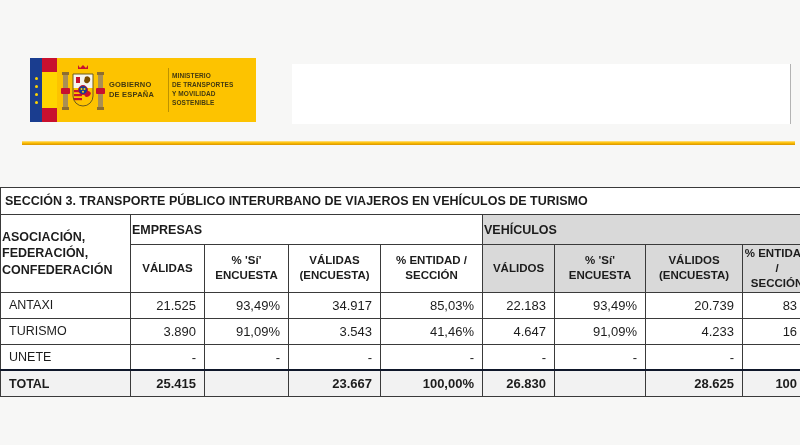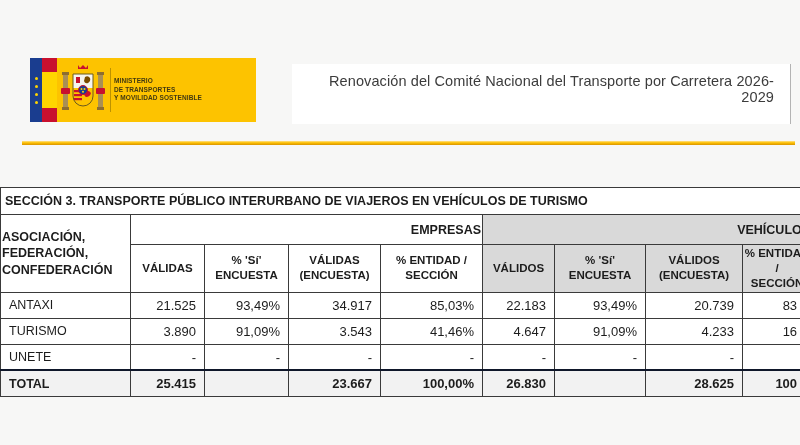--- a/index.html
+++ b/index.html
@@ -28,21 +28,21 @@
   .doc-title{font-size:14.5px;color:#3c3c3c;letter-spacing:.1px;}
   .doc-subtitle{font-size:11.5px;font-weight:bold;color:#2d2d2d;margin-top:7px;}
   
   .gold-rule{position:absolute;left:22px;top:141px;width:773px;height:4px;
     background:linear-gradient(#ffe18c,#fdc000 45%,#d99400);}
   
   .table-wrap{position:absolute;left:0px;top:187px;}
   table{border-collapse:collapse;table-layout:fixed;width:811px;background:#ffffff;border:1.5px solid #262626;}
   td{border:1px solid #3a3a3a;box-sizing:border-box;overflow:hidden;}
   .section-cell{font-weight:bold;font-size:12.5px;padding:6px 4px;white-space:nowrap;}
-  .grp{height:30px;text-align:right;font-weight:bold;font-size:12.5px;}
+  .grp{height:30px;text-align:left;font-weight:bold;font-size:12.5px;}
   .sub{height:41px;text-align:center;font-weight:bold;font-size:11.5px;line-height:1.3;vertical-align:middle;}
   .ml{white-space:pre-line;}
   .rowhead{text-align:left;font-weight:bold;font-size:12.5px;line-height:1.3;vertical-align:middle;margin-top:16px;}
   .veh{background:#d9d9d9;}
   .name-cell{height:26px;font-size:12.5px;padding-left:8px;white-space:nowrap;}
   .num{font-size:13px;text-align:right;padding-right:8px;white-space:nowrap;}
   .lastcol{padding-right:14px;}
   tr.total td{font-weight:bold;background:#f2f2f2;border-top:2px solid #0f172a;}
   tr.total .name-cell,tr.total .num{height:26px;}
 </style>
@@ -88,30 +88,33 @@
         <rect x="14" y="36" width="8" height="2.2" fill="#c8102e"></rect>
         <path d="M25 29 q4 -1 6 2 q-1 4 -5 4 q-3 -2 -1 -6 z" fill="#c8102e"></path>
       </g>
       <path d="M13 12 h20 v22 a10 10 0 0 1 -20 0 z" fill="none" stroke="#6b5a1e" stroke-width="1"></path>
       <circle cx="23" cy="28" r="4.5" fill="#1a3d8f" stroke="#c8102e" stroke-width="1"></circle>
       <circle cx="21.5" cy="27" r="1" fill="#ffd400"></circle>
       <circle cx="24.5" cy="27" r="1" fill="#ffd400"></circle>
       <circle cx="23" cy="29.8" r="1" fill="#ffd400"></circle>
     </svg>
   </div>
+  <div class="gov-text">
+    <span>GOBIERNO</span>
+    <span>DE ESPAÑA</span>
+  </div>
   <div class="logo-divider"></div>
   <div class="ministry-text">
     <span>MINISTERIO</span>
     <span>DE TRANSPORTES</span>
     <span>Y MOVILIDAD SOSTENIBLE</span>
   </div>
 </div>
 
 <div class="title-box">
-  <div class="doc-title">Renovación del Comité Nacional del Transporte por Carretera 2026-2029</div>
 </div>
 
 <div class="gold-rule"></div>
 
 <div class="table-wrap">
   <table>
     <colgroup>
       <col style="width:130px">
         <col style="width:74px">
         <col style="width:84px">

